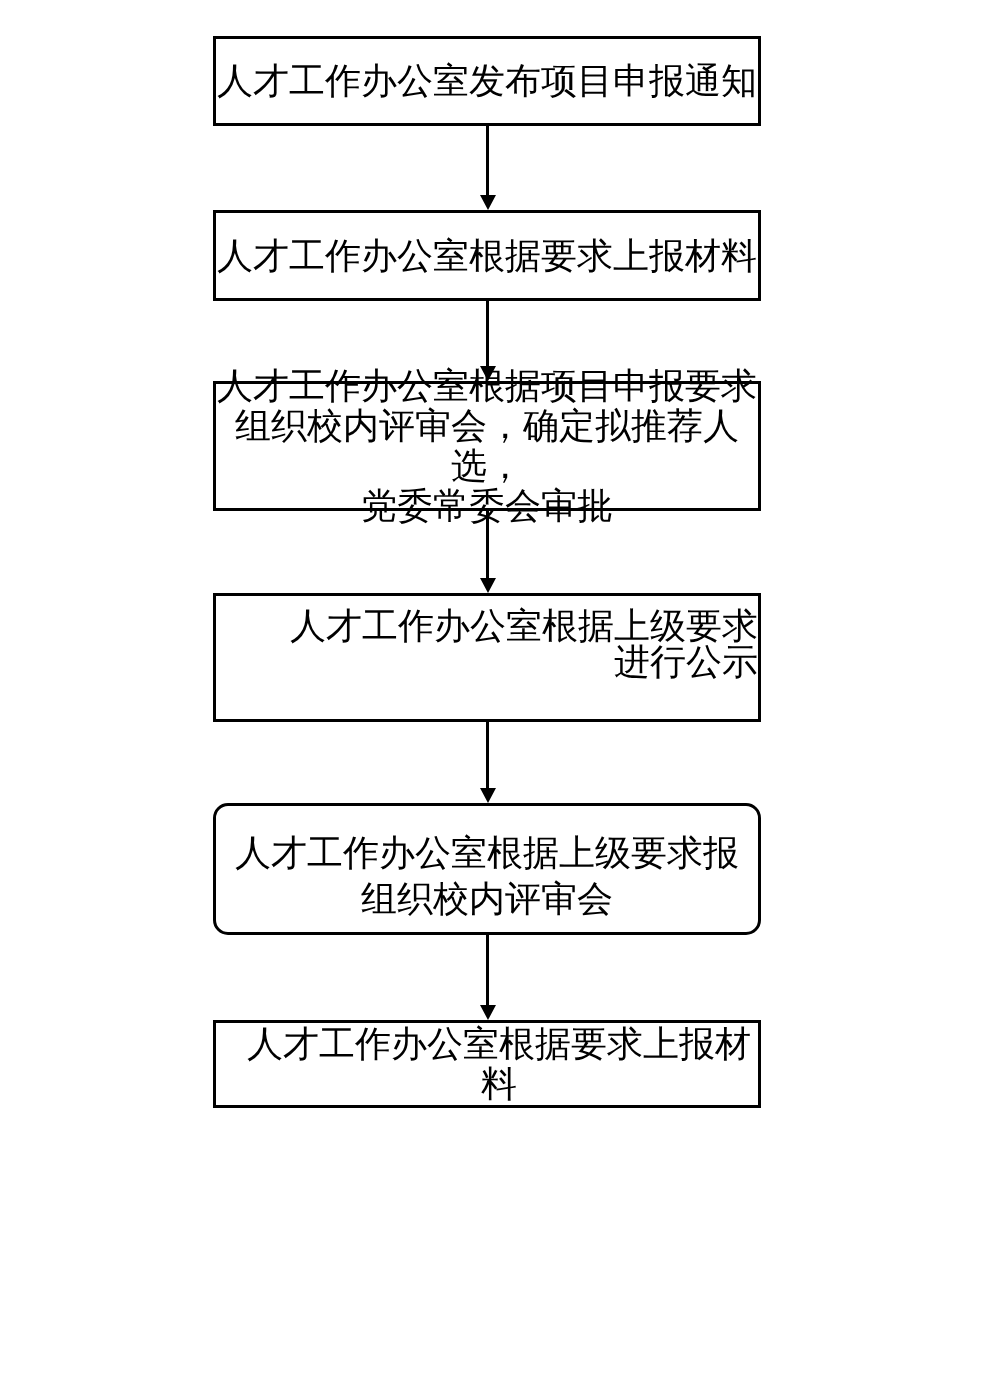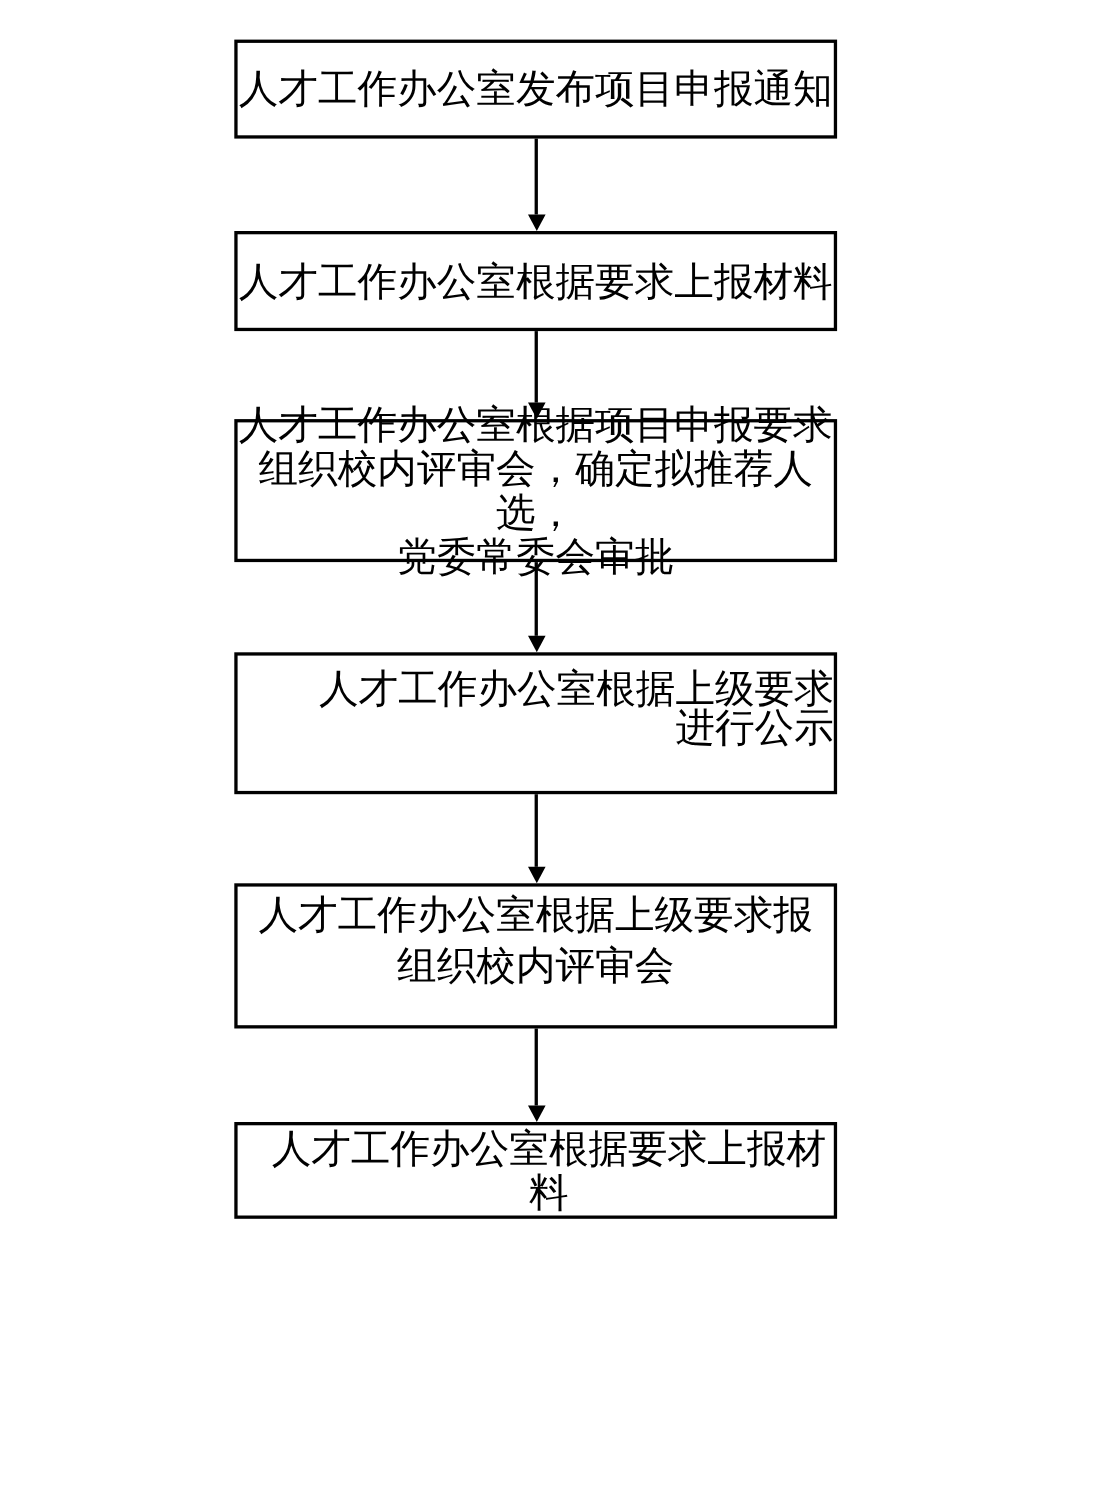--- a/index.html
+++ b/index.html
@@ -34,21 +34,21 @@
   .node.top-align {
     justify-content: flex-start;
   }
   .node .line {
     width: 100%;
   }
   .lh36 .line { line-height: 36px; text-align: right; }
   .lh40 .line { line-height: 40px; }
   .lh46 .line { line-height: 46px; }
   .pt12 { padding-top: 12px; }
-  .pt11 { padding-top: 3px; }
+  .pt11 { padding-top: 24px; border-radius: 15px; }
   .arrow {
     position: absolute;
     left: 479px;
     width: 17px;
     display: flex;
     flex-direction: column;
     align-items: center;
   }
   .arrow .shaft {
     width: 3px;

